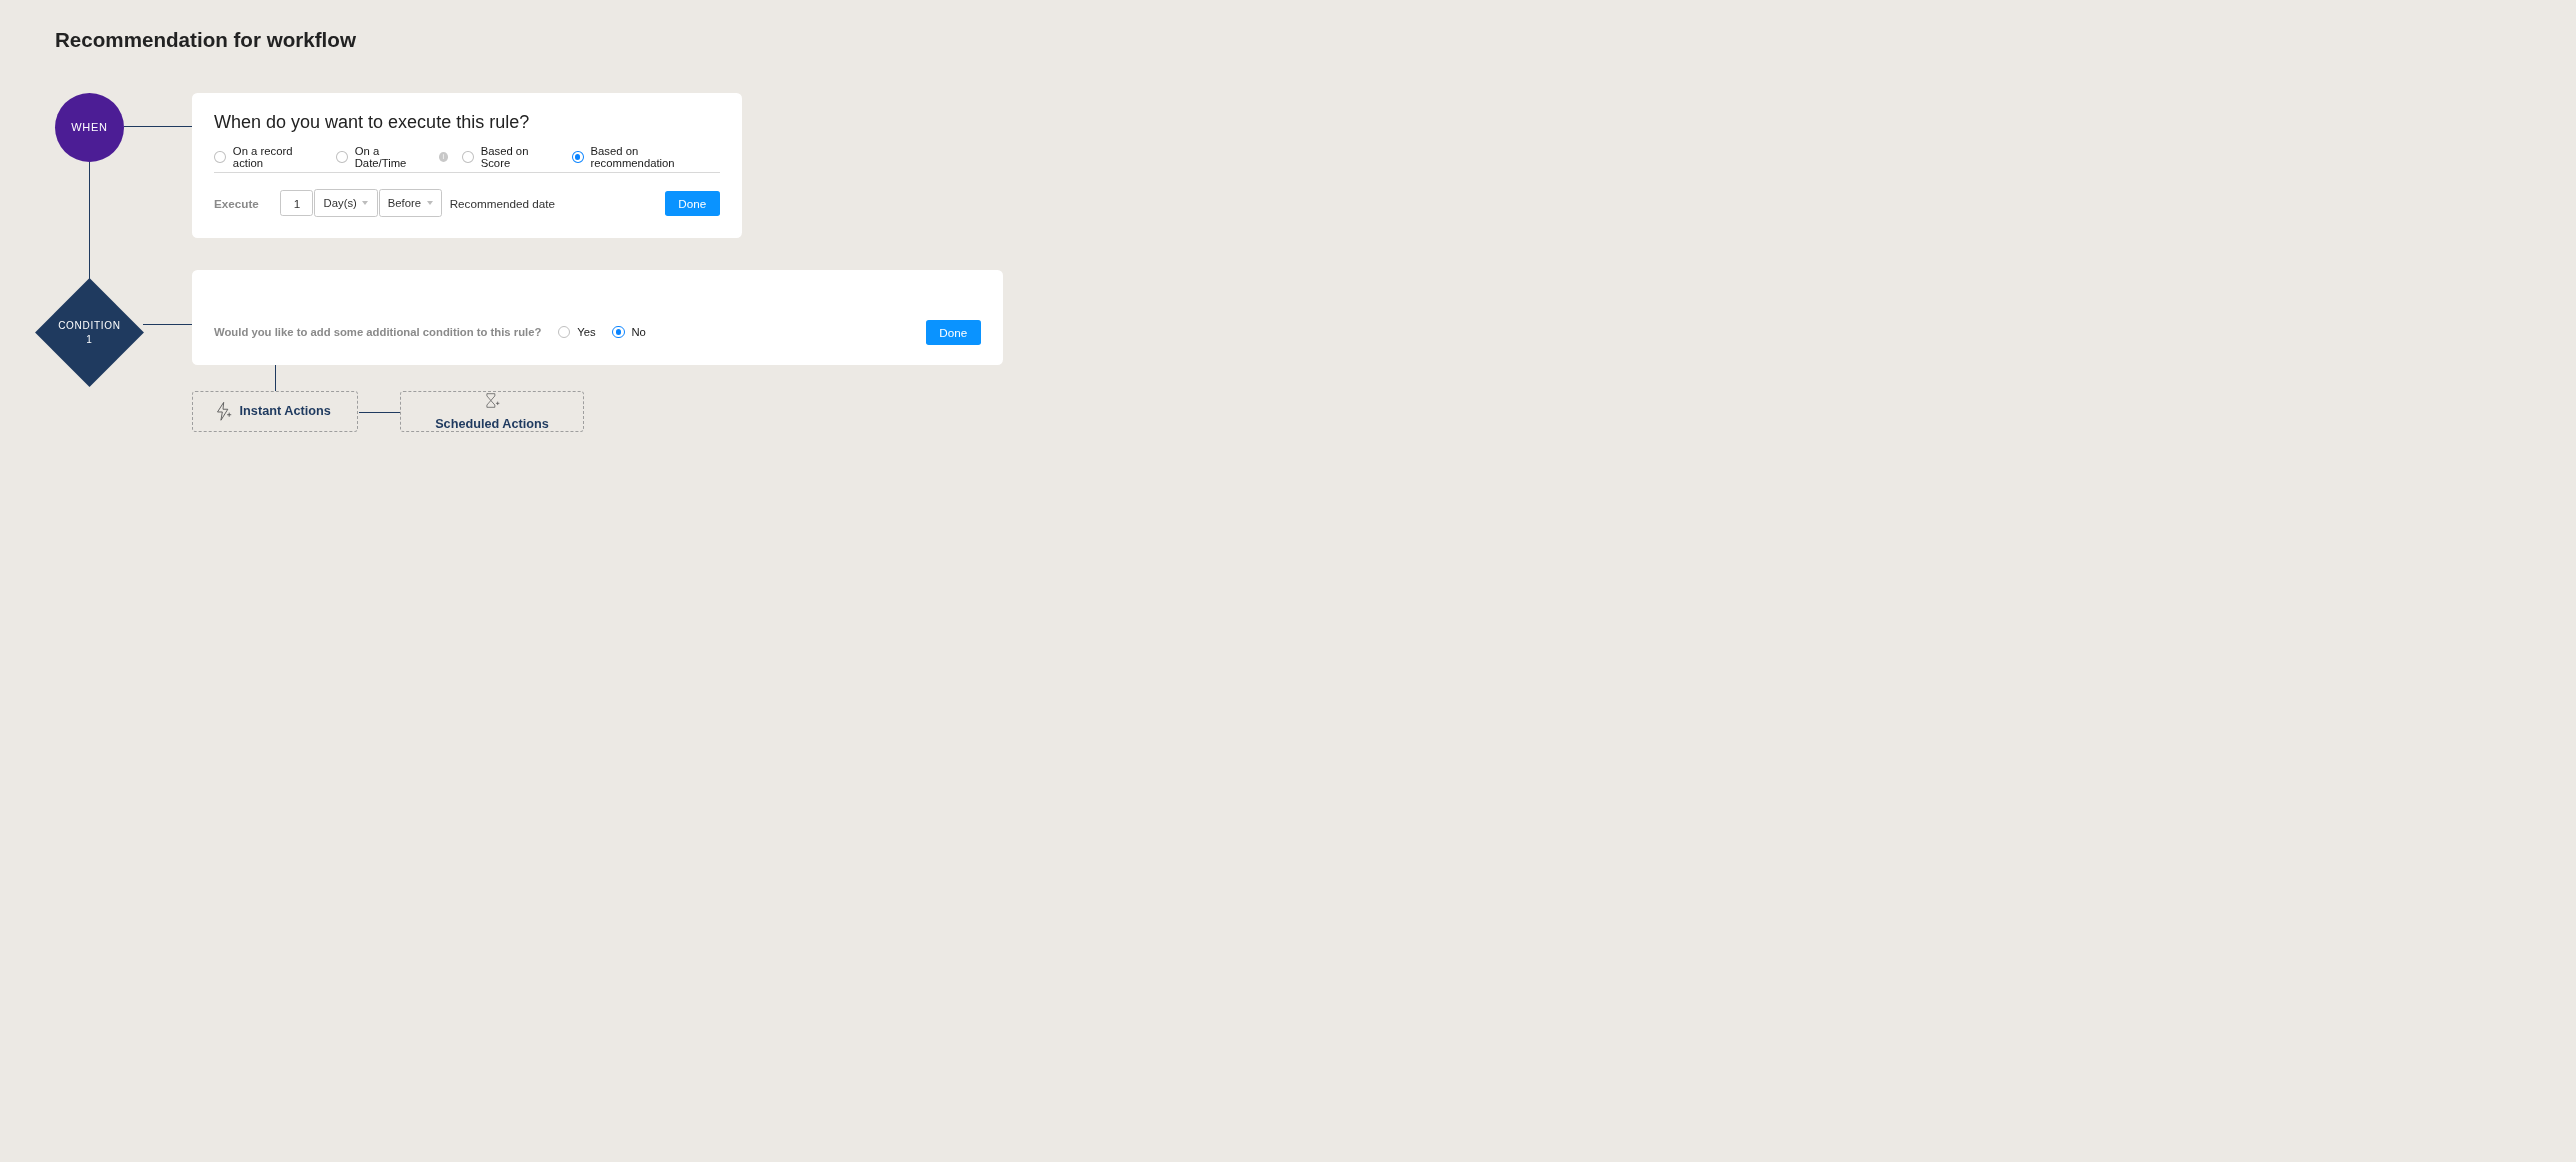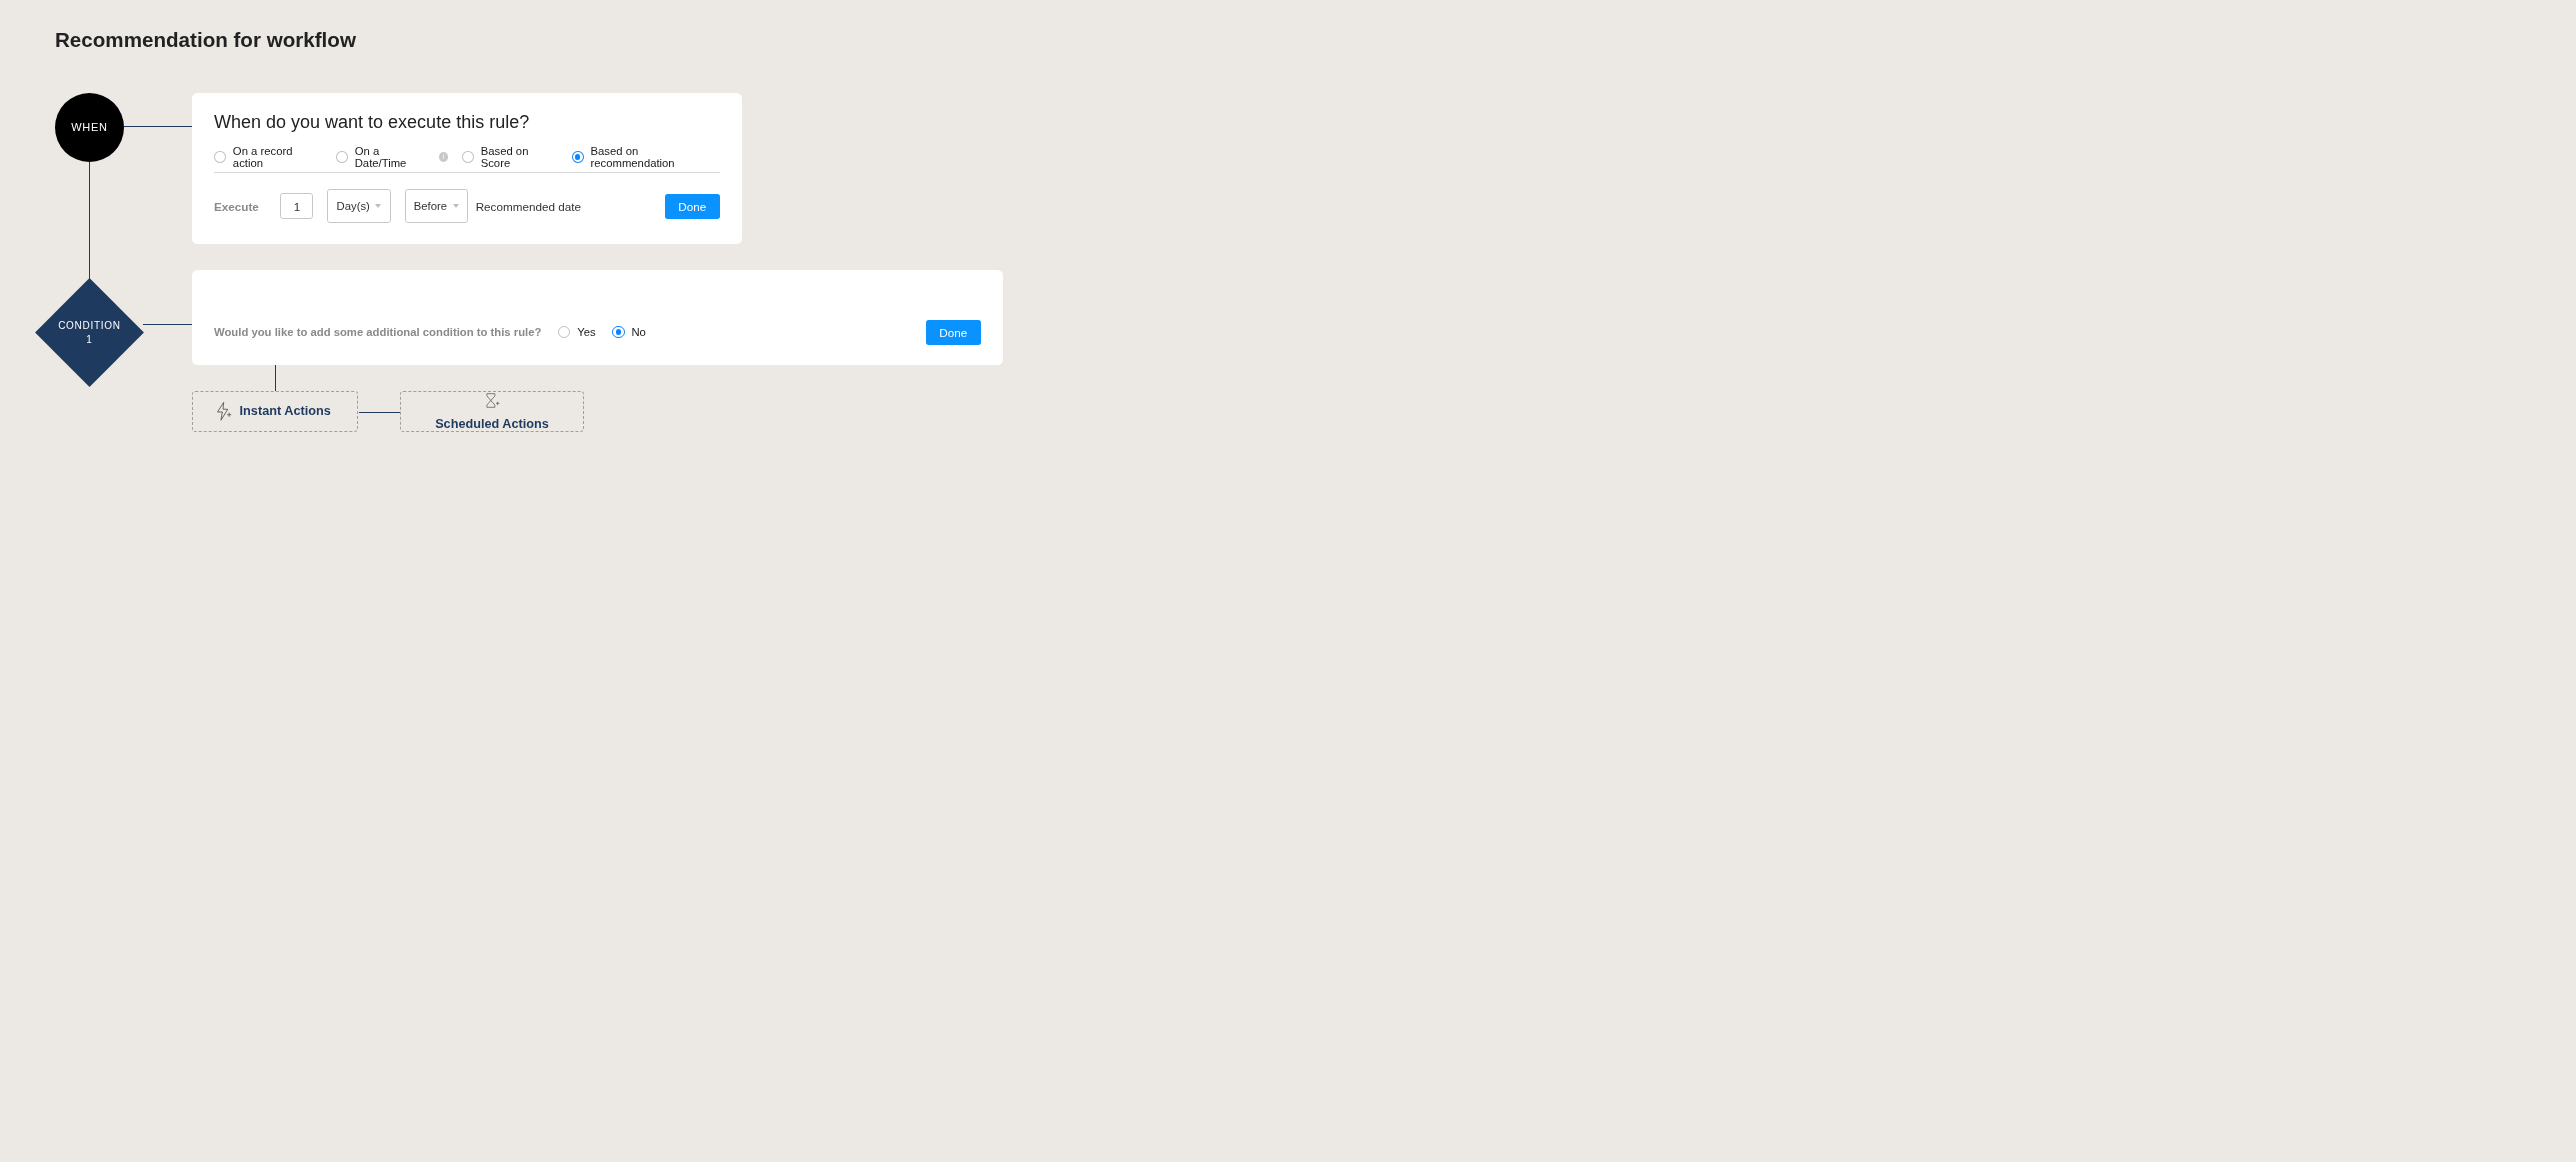--- a/index.html
+++ b/index.html
@@ -64,21 +64,21 @@
     top: 319px;
     width: 41px;
     height: 0;
     border-top: 1.4px solid #1f3a5f;
   }
   
   .when-circle {
     position: absolute;
     left: 0; top: 0;
     width: 69px; height: 69px;
-    background: #000000;
+    background: #4c1d95;
     border-radius: 50%;
     display: flex; align-items: center; justify-content: center;
     color: #fff; font-size: 11px; font-weight: 500; letter-spacing: 0.7px;
   }
   
   .condition-diamond {
     position: absolute;
     left: -20.6px; top: 185px;
     width: 110px; height: 110px;
     display: flex; align-items: center; justify-content: center;
@@ -141,24 +141,24 @@
   }
   .exec-row {
     display: flex; align-items: center; gap: 1px; margin-top: 16.5px;
   }
   .exec-label { font-size: 11.7px; color: #8a8a8a; font-weight: 600; margin-right: 20.6px; }
   .num-input {
     width: 33px; height: 26px; border: 0.7px solid #c7c7c7; border-radius: 2.7px;
     text-align: center; font-size: 11.7px; color: #333; background: #fff;
   }
   .select {
-    height: 34px; padding: 0 8.2px; border: 0.7px solid #c7c7c7; border-radius: 2.7px;
+    height: 28px; padding: 0 8.2px; border: 0.7px solid #c7c7c7; border-radius: 2.7px;
     display: inline-flex; align-items: center; gap: 5.5px;
     font-size: 11.3px; color: #333;
-    background: #fff; cursor: pointer; margin-left: 13px;
+    background: #fff; cursor: pointer;
   }
   .caret {
     width: 0; height: 0; border-left: 3.4px solid transparent; border-right: 3.4px solid transparent;
     border-top: 4.1px solid #bdbdbd;
   }
   .rec-date { font-size: 11.7px; color: #333; margin-left: 6.9px; }
   .done-btn {
     margin-left: auto;
     background: #0a93ff; color: #fff; border: none; border-radius: 2.7px;
     padding: 6.2px 13.7px; font-size: 11.7px; cursor: pointer;

